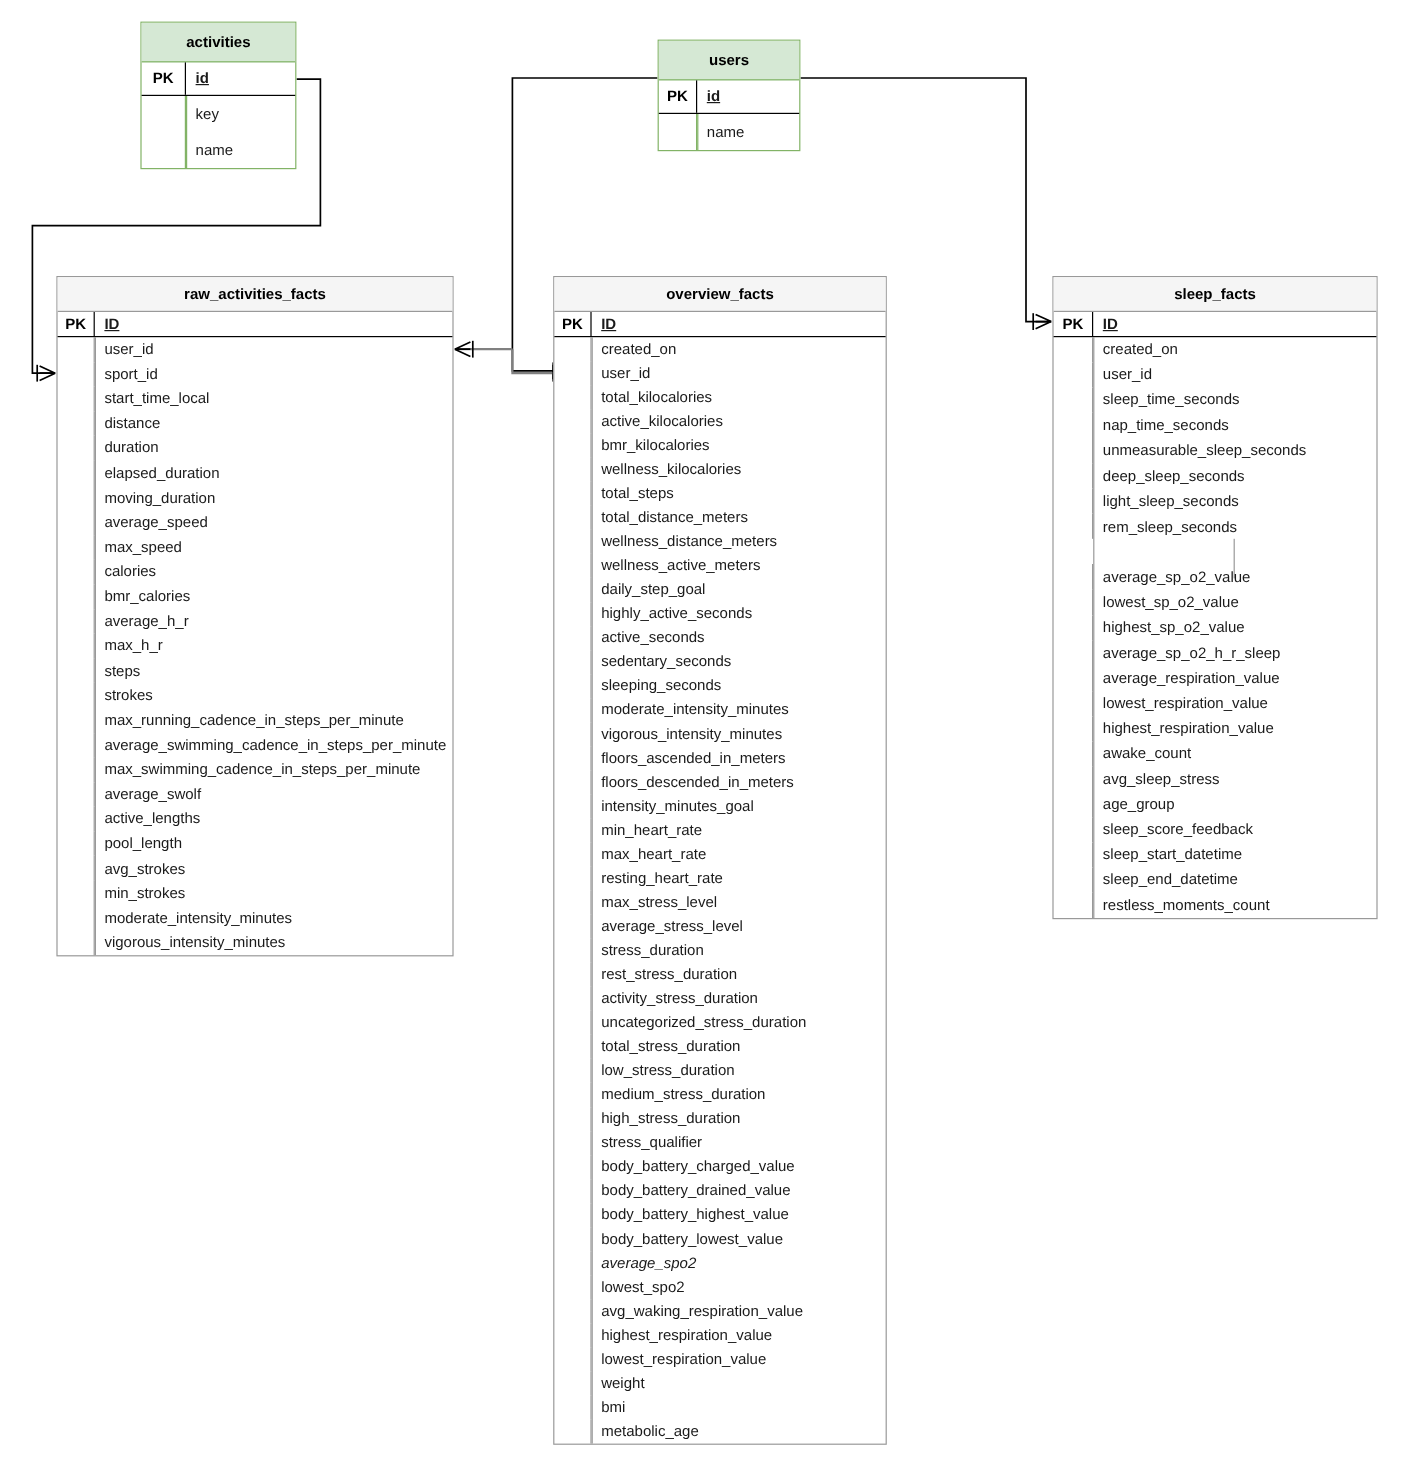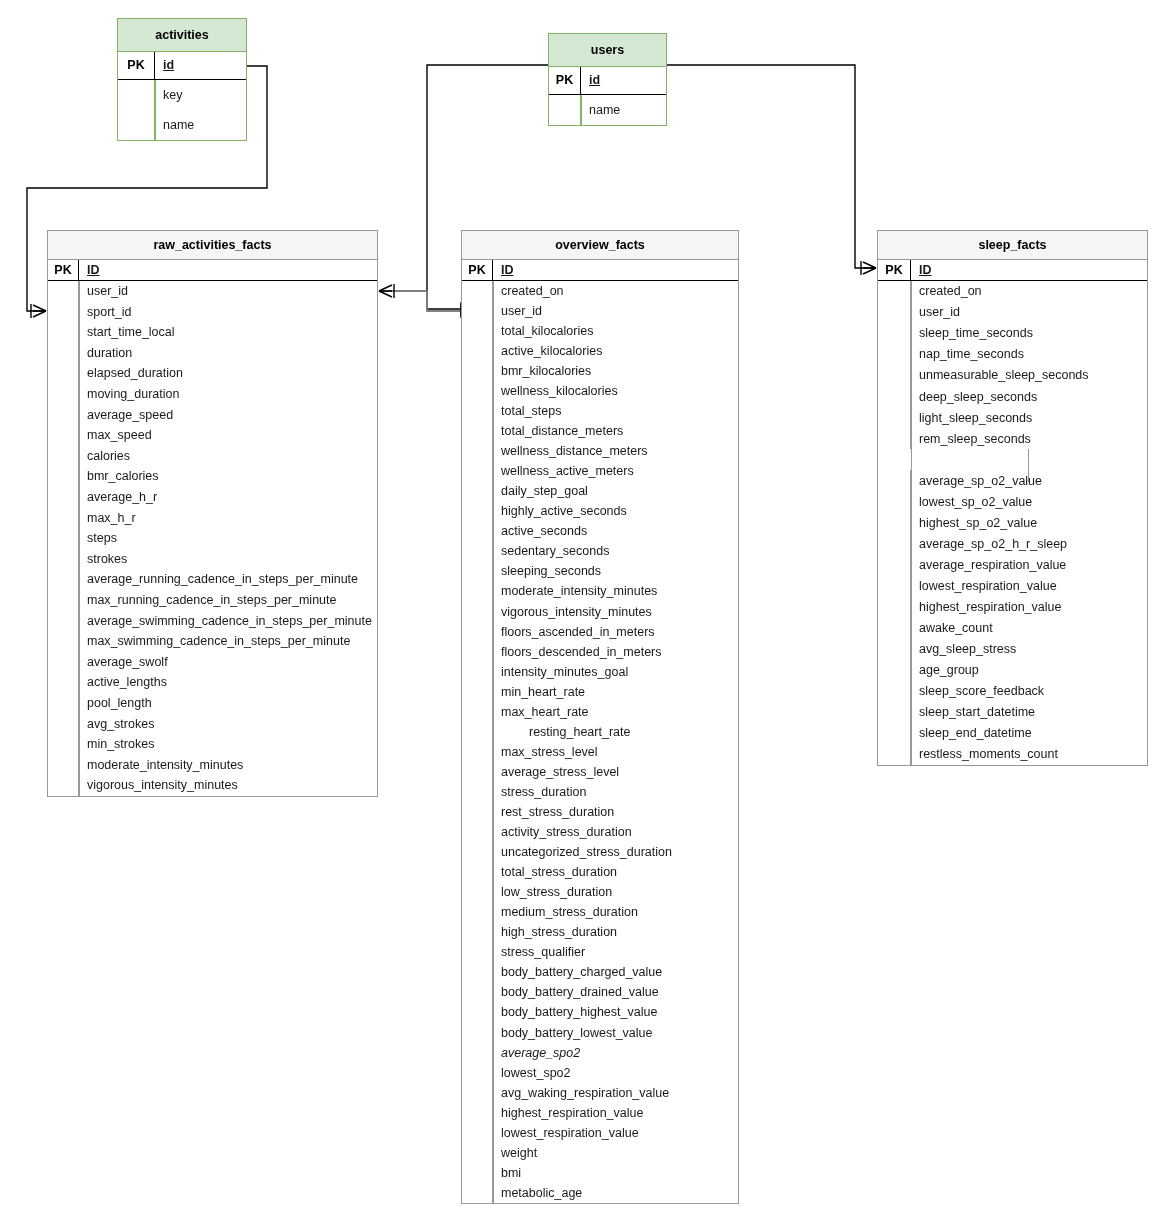--- a/index.html
+++ b/index.html
@@ -198,20 +198,24 @@
           <div class="ent-row" style="height: 20.6px;">
             <div class="cell-pk" style="width: 31px; flex-basis: 31px;"></div>
             <div class="cell-name">sport_id</div>
           </div>
           <div class="ent-row" style="height: 20.6px;">
             <div class="cell-pk" style="width: 31px; flex-basis: 31px;"></div>
             <div class="cell-name">start_time_local</div>
           </div>
           <div class="ent-row" style="height: 20.6px;">
             <div class="cell-pk" style="width: 31px; flex-basis: 31px;"></div>
+            <div class="cell-name">distance</div>
+          </div>
+          <div class="ent-row" style="height: 20.6px;">
+            <div class="cell-pk" style="width: 31px; flex-basis: 31px;"></div>
             <div class="cell-name">duration</div>
           </div>
           <div class="ent-row" style="height: 20.6px;">
             <div class="cell-pk" style="width: 31px; flex-basis: 31px;"></div>
             <div class="cell-name">elapsed_duration</div>
           </div>
           <div class="ent-row" style="height: 20.6px;">
             <div class="cell-pk" style="width: 31px; flex-basis: 31px;"></div>
             <div class="cell-name">moving_duration</div>
           </div>
@@ -239,24 +243,20 @@
             <div class="cell-pk" style="width: 31px; flex-basis: 31px;"></div>
             <div class="cell-name">max_h_r</div>
           </div>
           <div class="ent-row" style="height: 20.6px;">
             <div class="cell-pk" style="width: 31px; flex-basis: 31px;"></div>
             <div class="cell-name">steps</div>
           </div>
           <div class="ent-row" style="height: 20.6px;">
             <div class="cell-pk" style="width: 31px; flex-basis: 31px;"></div>
             <div class="cell-name">strokes</div>
-          </div>
-          <div class="ent-row" style="height: 20.6px;">
-            <div class="cell-pk" style="width: 31px; flex-basis: 31px;"></div>
-            <div class="cell-name">average_running_cadence_in_steps_per_minute</div>
           </div>
           <div class="ent-row" style="height: 20.6px;">
             <div class="cell-pk" style="width: 31px; flex-basis: 31px;"></div>
             <div class="cell-name">max_running_cadence_in_steps_per_minute</div>
           </div>
           <div class="ent-row" style="height: 20.6px;">
             <div class="cell-pk" style="width: 31px; flex-basis: 31px;"></div>
             <div class="cell-name">average_swimming_cadence_in_steps_per_minute</div>
           </div>
           <div class="ent-row" style="height: 20.6px;">
@@ -382,21 +382,21 @@
             <div class="cell-name">intensity_minutes_goal</div>
           </div>
           <div class="ent-row" style="height: 20.05px;">
             <div class="cell-pk" style="width: 31px; flex-basis: 31px;"></div>
             <div class="cell-name">min_heart_rate</div>
           </div>
           <div class="ent-row" style="height: 20.05px;">
             <div class="cell-pk" style="width: 31px; flex-basis: 31px;"></div>
             <div class="cell-name">max_heart_rate</div>
           </div>
-          <div class="ent-row" style="height: 20.05px; gap: 28px;">
+          <div class="ent-row" style="height: 20.05px;">
             <div class="cell-pk" style="width: 31px; flex-basis: 31px;"></div>
             <div class="cell-name">resting_heart_rate</div>
           </div>
           <div class="ent-row" style="height: 20.05px;">
             <div class="cell-pk" style="width: 31px; flex-basis: 31px;"></div>
             <div class="cell-name">max_stress_level</div>
           </div>
           <div class="ent-row" style="height: 20.05px;">
             <div class="cell-pk" style="width: 31px; flex-basis: 31px;"></div>
             <div class="cell-name">average_stress_level</div>

